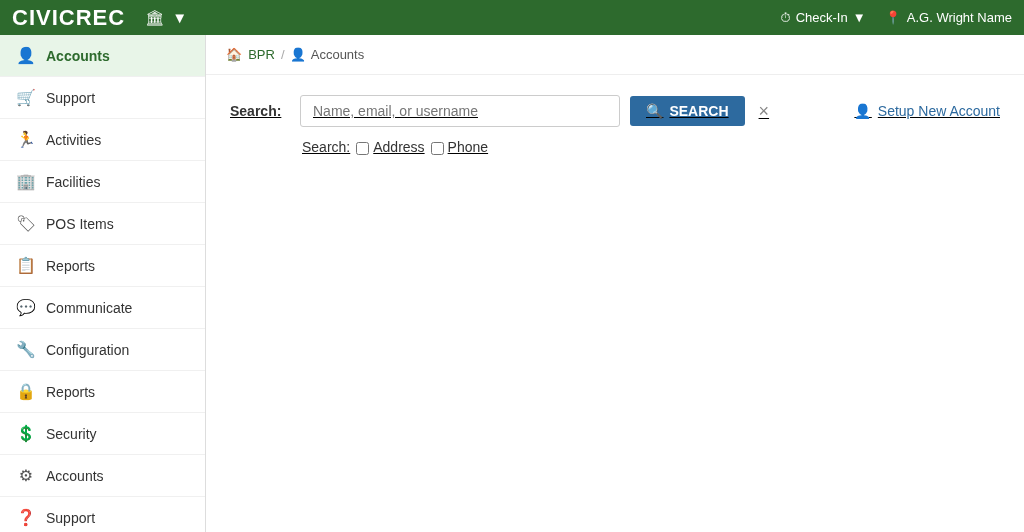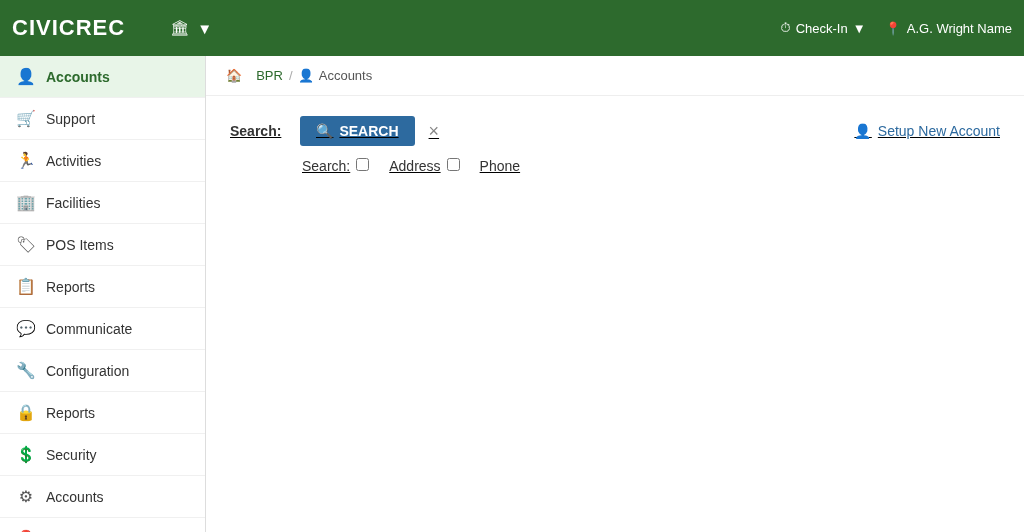--- a/index.html
+++ b/index.html
@@ -4,24 +4,23 @@
   <style>
     * { box-sizing: border-box; margin: 0; padding: 0; }
     body { font-family: 'Segoe UI', Arial, sans-serif; font-size: 14px; background: #f5f5f5; display: flex; flex-direction: column; height: 532px; overflow: hidden; }
 
     
     .navbar {
       background: #2d6a2d;
       color: white;
       display: flex;
       align-items: center;
-      height: 56px;
+      height: 35px;
       padding: 0 12px;
       flex-shrink: 0;
-      gap: 25px;
     }
     .navbar-brand {
       font-size: 22px;
       font-weight: bold;
       color: white;
       margin-right: 20px;
       letter-spacing: 1px;
     }
     .navbar-org {
       display: flex;
@@ -93,21 +92,21 @@
     .breadcrumb {
       display: flex;
       align-items: center;
       gap: 6px;
       padding: 12px 20px;
       background: white;
       border-bottom: 1px solid #eee;
       font-size: 13px;
       color: #555;
     }
-    .breadcrumb a { color: #2d6a2d; text-decoration: none; margin-left: 8px; }
+    .breadcrumb a { color: #2d6a2d; text-decoration: none; }
     .breadcrumb .sep { color: #aaa; }
     .breadcrumb .current { display: flex; align-items: center; gap: 4px; }
 
     
     .search-area {
       padding: 20px 24px;
       text-decoration: underline;
     }
     .search-row {
       display: flex;
@@ -165,22 +164,22 @@
     .search-options {
       display: flex;
       align-items: center;
       gap: 6px;
       padding-left: 72px;
       font-size: 14px;
       color: #333;
     }
     .search-options label {
       display: flex;
-      align-items: flex-start;
-      gap: 20px;
+      align-items: flex-end;
+      gap: 4px;
       cursor: pointer;
     }
     .search-options input[type="checkbox"] { cursor: pointer; }
   </style>
 </head>
 <body>
 
 <nav class="navbar">
   <span class="navbar-brand">CIVICREC</span>
   <div class="navbar-org">
@@ -262,20 +261,21 @@
       <span class="sep">/</span>
       <div class="current">
         <span>👤</span>
         <span>Accounts</span>
       </div>
     </div>
 
     <div class="search-area">
       <div class="search-row">
         <span class="search-label">Search:</span>
+        <input class="search-input" type="text" placeholder="Name, email, or username" style="">
         <button class="search-btn">
           <span>🔍</span>
           <span>SEARCH</span>
         </button>
         <button class="clear-btn">
           <span>×</span>
         </button>
         <a href="#" class="setup-btn">
           <span>👤</span>
           <span>Setup New Account</span>

